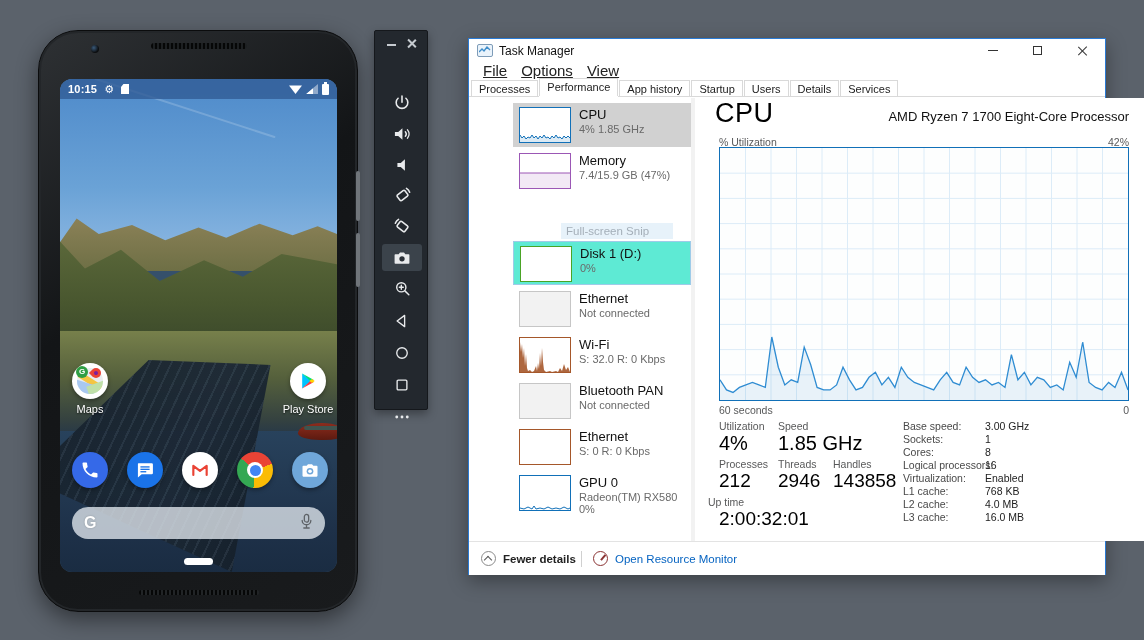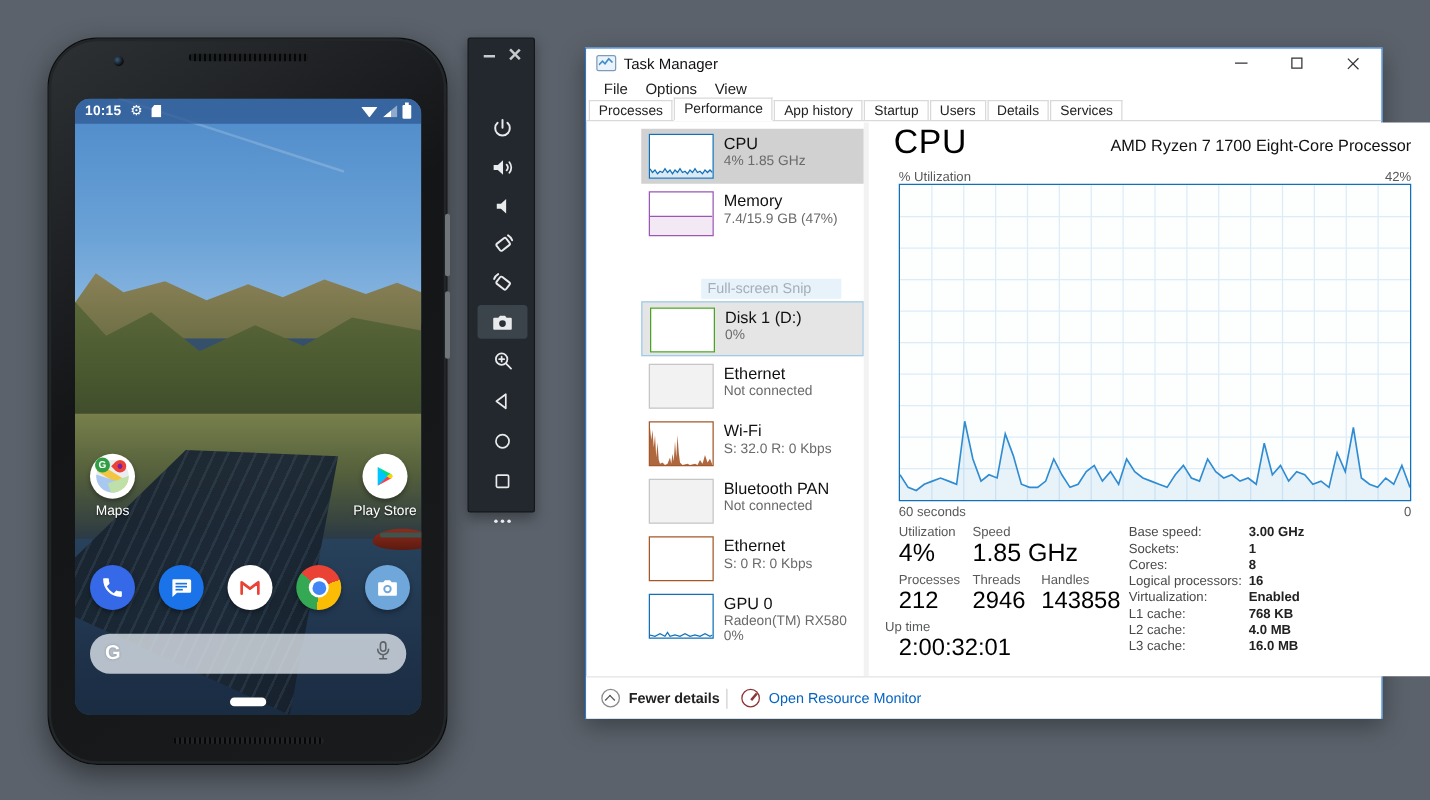--- a/index.html
+++ b/index.html
@@ -128,36 +128,36 @@
   .tm-ctl { position:absolute; top:0; width:45px; height:23px; display:flex; align-items:center; justify-content:center; }
   .tm-ctl-min { right:90px; } .tm-ctl-max { right:45px; } .tm-ctl-close { right:0; }
   .g-min { width:10px; height:1.5px; background:#333; }
   .g-max { width:9px; height:9px; border:1.2px solid #333; }
   .g-close { position:relative; width:11px; height:11px; }
   .g-close::before,.g-close::after { content:""; position:absolute; left:5px; top:0; width:1.3px; height:12px; background:#333; }
   .g-close::before { transform:rotate(45deg); } .g-close::after { transform:rotate(-45deg); }
 
   .tm-menubar { position:absolute; left:0; top:23px; width:100%; height:17px; background:#fff; display:flex;
                 align-items:center; padding-left:7px; gap:0; }
-  .tm-menu-item { padding:0 7px; font-size:12px; color:#222; }
+  .tm-menu-item { padding:0 7px; font-size:15px; color:#222;text-decoration:underline; }
 
   .tm-tabs { position:absolute; left:0; top:40px; width:100%; height:18px; border-bottom:1px solid #d9d9d9;
              display:flex; align-items:flex-end; padding-left:2px; background:#fff; }
   .tm-tab { border:1px solid #d9d9d9; border-bottom:none; padding:2px 7px 2px; font-size:11px; color:#222;
             background:#fff; margin-right:1px; height:16px; }
   .tm-tab.sel { height:18px; position:relative; z-index:2; font-size:11px; box-shadow:0 1px 0 #fff; }
 
   .tm-body { position:absolute; left:0; top:59px; width:100%; height:443px; background:#fff;margin-left:42px; }
 
   
   .tm-side { position:absolute; left:0; top:0; width:184px; height:100%; }
   .tm-scroll { position:absolute; left:180px; top:0; width:4px; height:100%; background:#f2f2f2; }
   .tm-item { position:absolute; left:2px; width:178px; height:44px; }
   .tm-item.selected { background:#d1d1d1; }
-  .tm-item.hover { background:#e5e5e5; border:1px solid #9ecbe8; }
+  .tm-item.hover { background:#5eead4; border:1px solid #9ecbe8; }
   .tm-mini { position:absolute; left:6px; top:4px; width:52px; height:36px; background:#fff; border:1px solid; }
   .tm-mini.gray { background:#f2f2f2; }
   .tm-mini svg { display:block; }
   .tm-it-title { position:absolute; left:66px; top:4px; font-size:13px; color:#111; }
   .tm-it-sub { position:absolute; left:66px; top:20px; font-size:11px; color:#6a6a6a; white-space:nowrap; }
   .tm-it-sub2 { position:absolute; left:66px; top:32px; font-size:11px; color:#6a6a6a; }
 
   
   .ghost-band { position:absolute; left:92px; top:184px; width:112px; height:16px;
                 background:rgba(174,212,240,.30); z-index:6; pointer-events:none; }
@@ -172,21 +172,21 @@
   .cpu-ymax { position:absolute; right:20px; top:38px; font-size:10.5px; color:#58595a; }
   .cpu-graph-box { position:absolute; left:16px; top:49px; width:410px; height:254px;
                    border:1px solid #1170b8; background:#fdfefe; }
   .cpu-xleft { position:absolute; left:16px; top:306px; font-size:10.5px; color:#58595a; }
   .cpu-xright { position:absolute; right:20px; top:306px; font-size:10.5px; color:#58595a; }
 
   .st-lab { position:absolute; font-size:10.5px; color:#58595a; }
   .st-val-lg { position:absolute; font-size:20px; color:#000; }
   .st-val-md { position:absolute; font-size:19px; color:#000; }
   .sp-row-lab { position:absolute; left:200px; font-size:10.5px; color:#494949; }
-  .sp-row-val { position:absolute; left:296px; font-size:10.5px; font-weight:bold; color:#222;text-align:right; }
+  .sp-row-val { position:absolute; left:282px; font-size:10.5px; font-weight:normal; color:#222;text-align:right; }
 
   
   .tm-footer { position:absolute; left:0; top:502px; width:100%; height:34px; border-top:1px solid #e3e3e3; background:#fff; }
   .fd-icon { position:absolute; left:12px; top:9px; width:15px; height:15px; border:1.4px solid #8a8a8a; border-radius:50%; }
   .fd-icon::after { content:""; position:absolute; left:3px; top:4.5px; width:5px; height:5px;
                     border-left:1.6px solid #555; border-top:1.6px solid #555; transform:rotate(45deg); }
   .fd-label { position:absolute; left:34px; top:11px; font-size:11.5px; font-weight:bold; color:#222; }
   .fd-sep { position:absolute; left:112px; top:9px; width:1px; height:16px; background:#d0d0d0; }
   .rm-icon { position:absolute; left:124px; top:9px; width:15px; height:15px; border:1.6px solid #8b3434; border-radius:50%; }
   .rm-icon::after { content:""; position:absolute; left:6px; top:1px; width:1.6px; height:7px; background:#8b3434;

